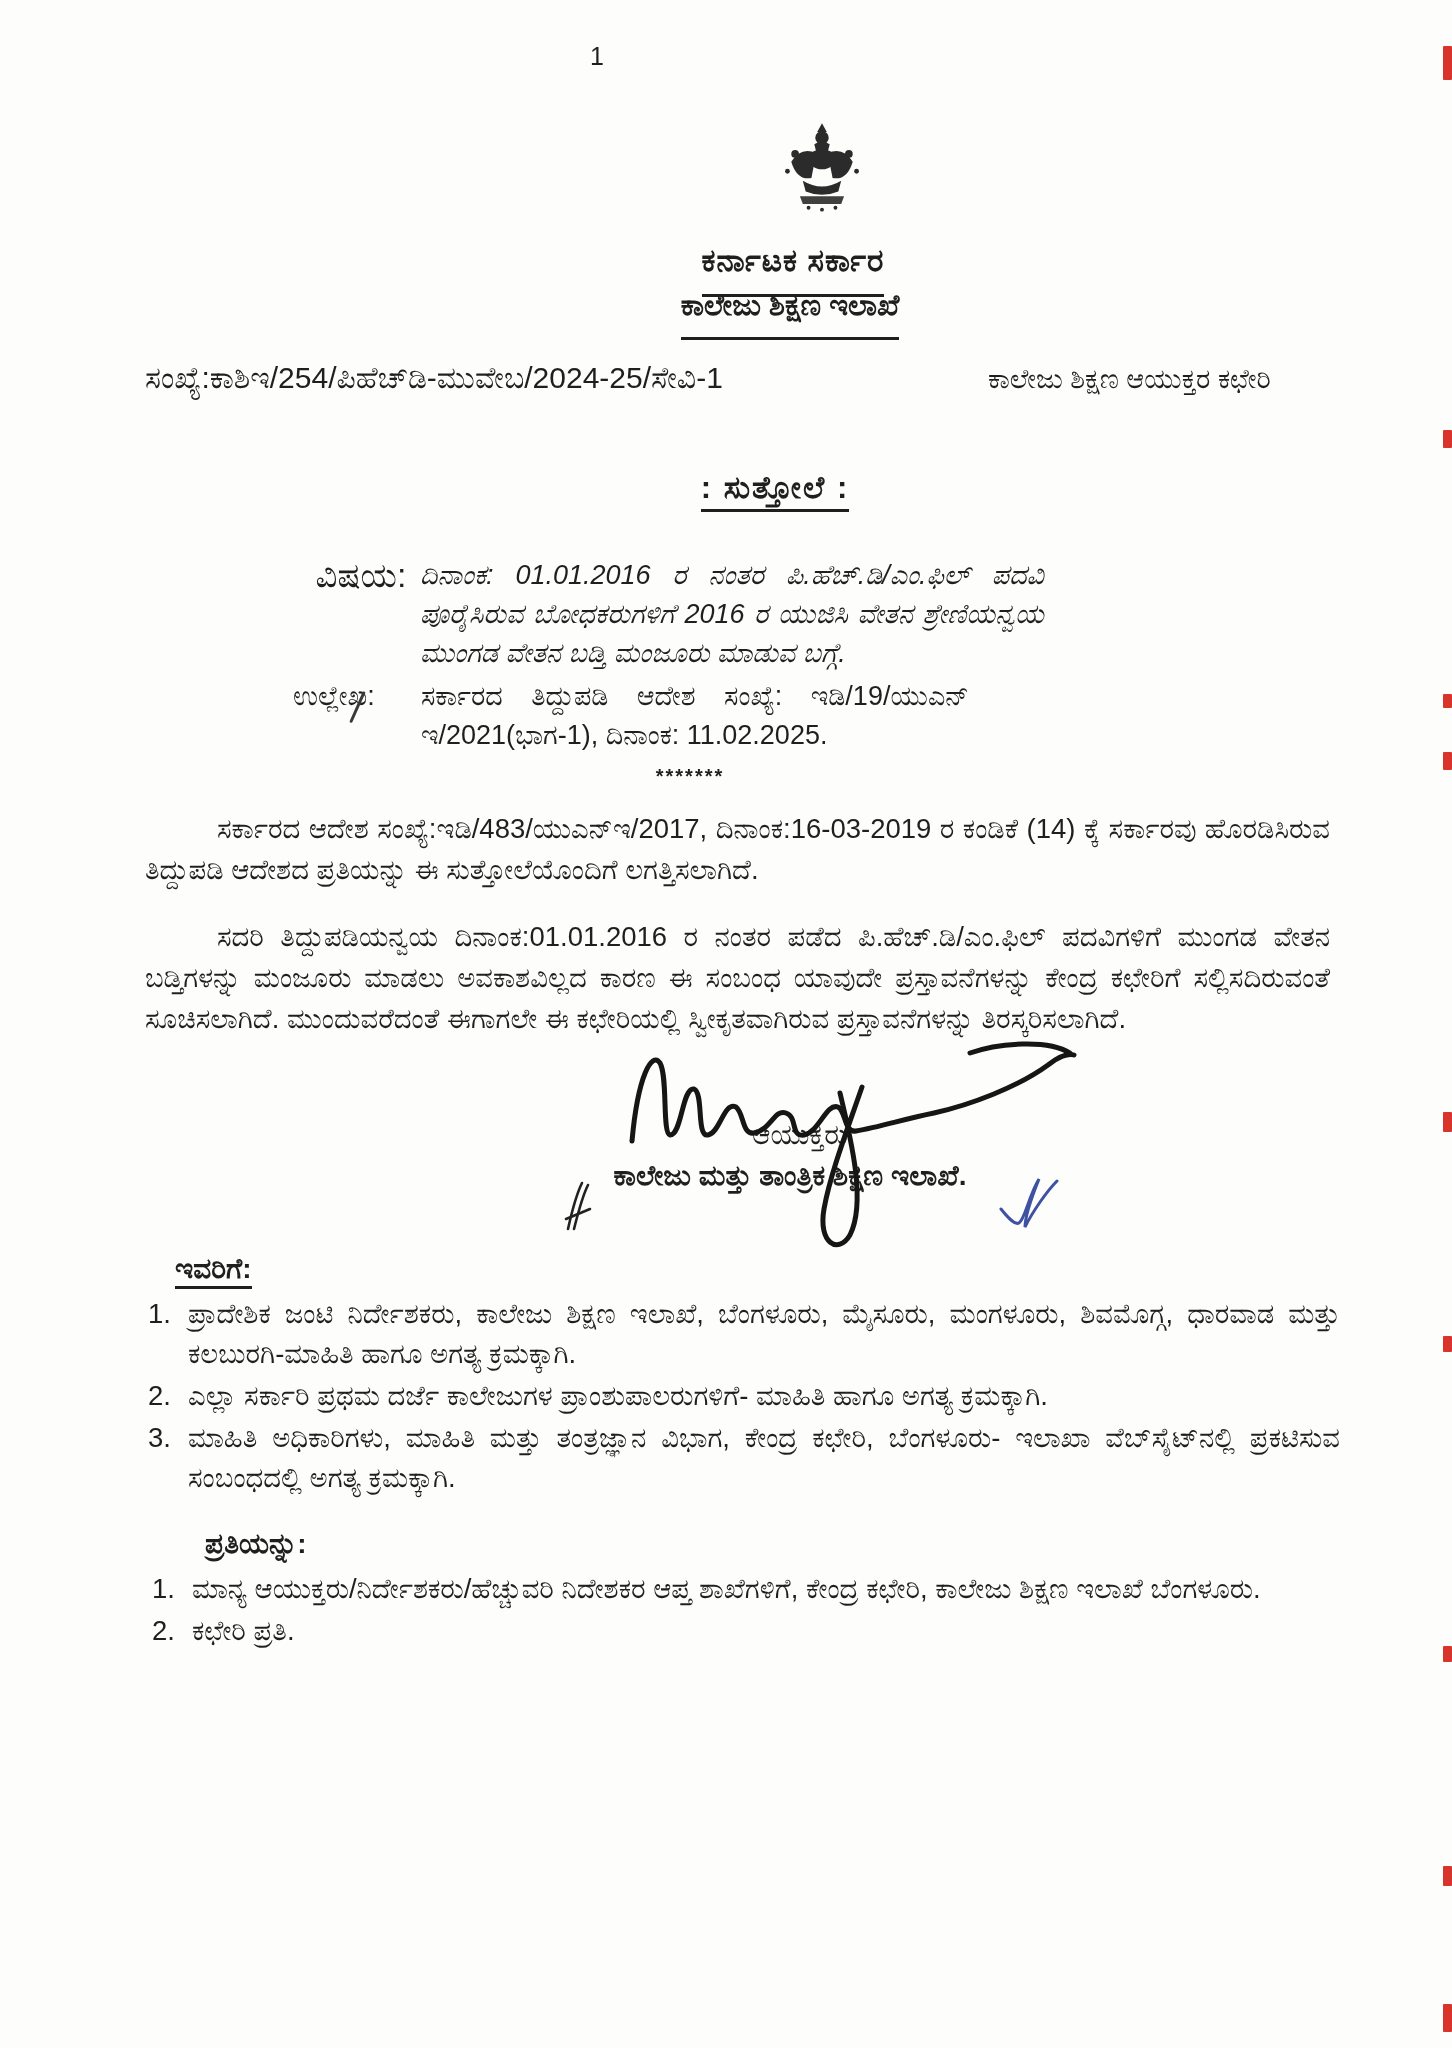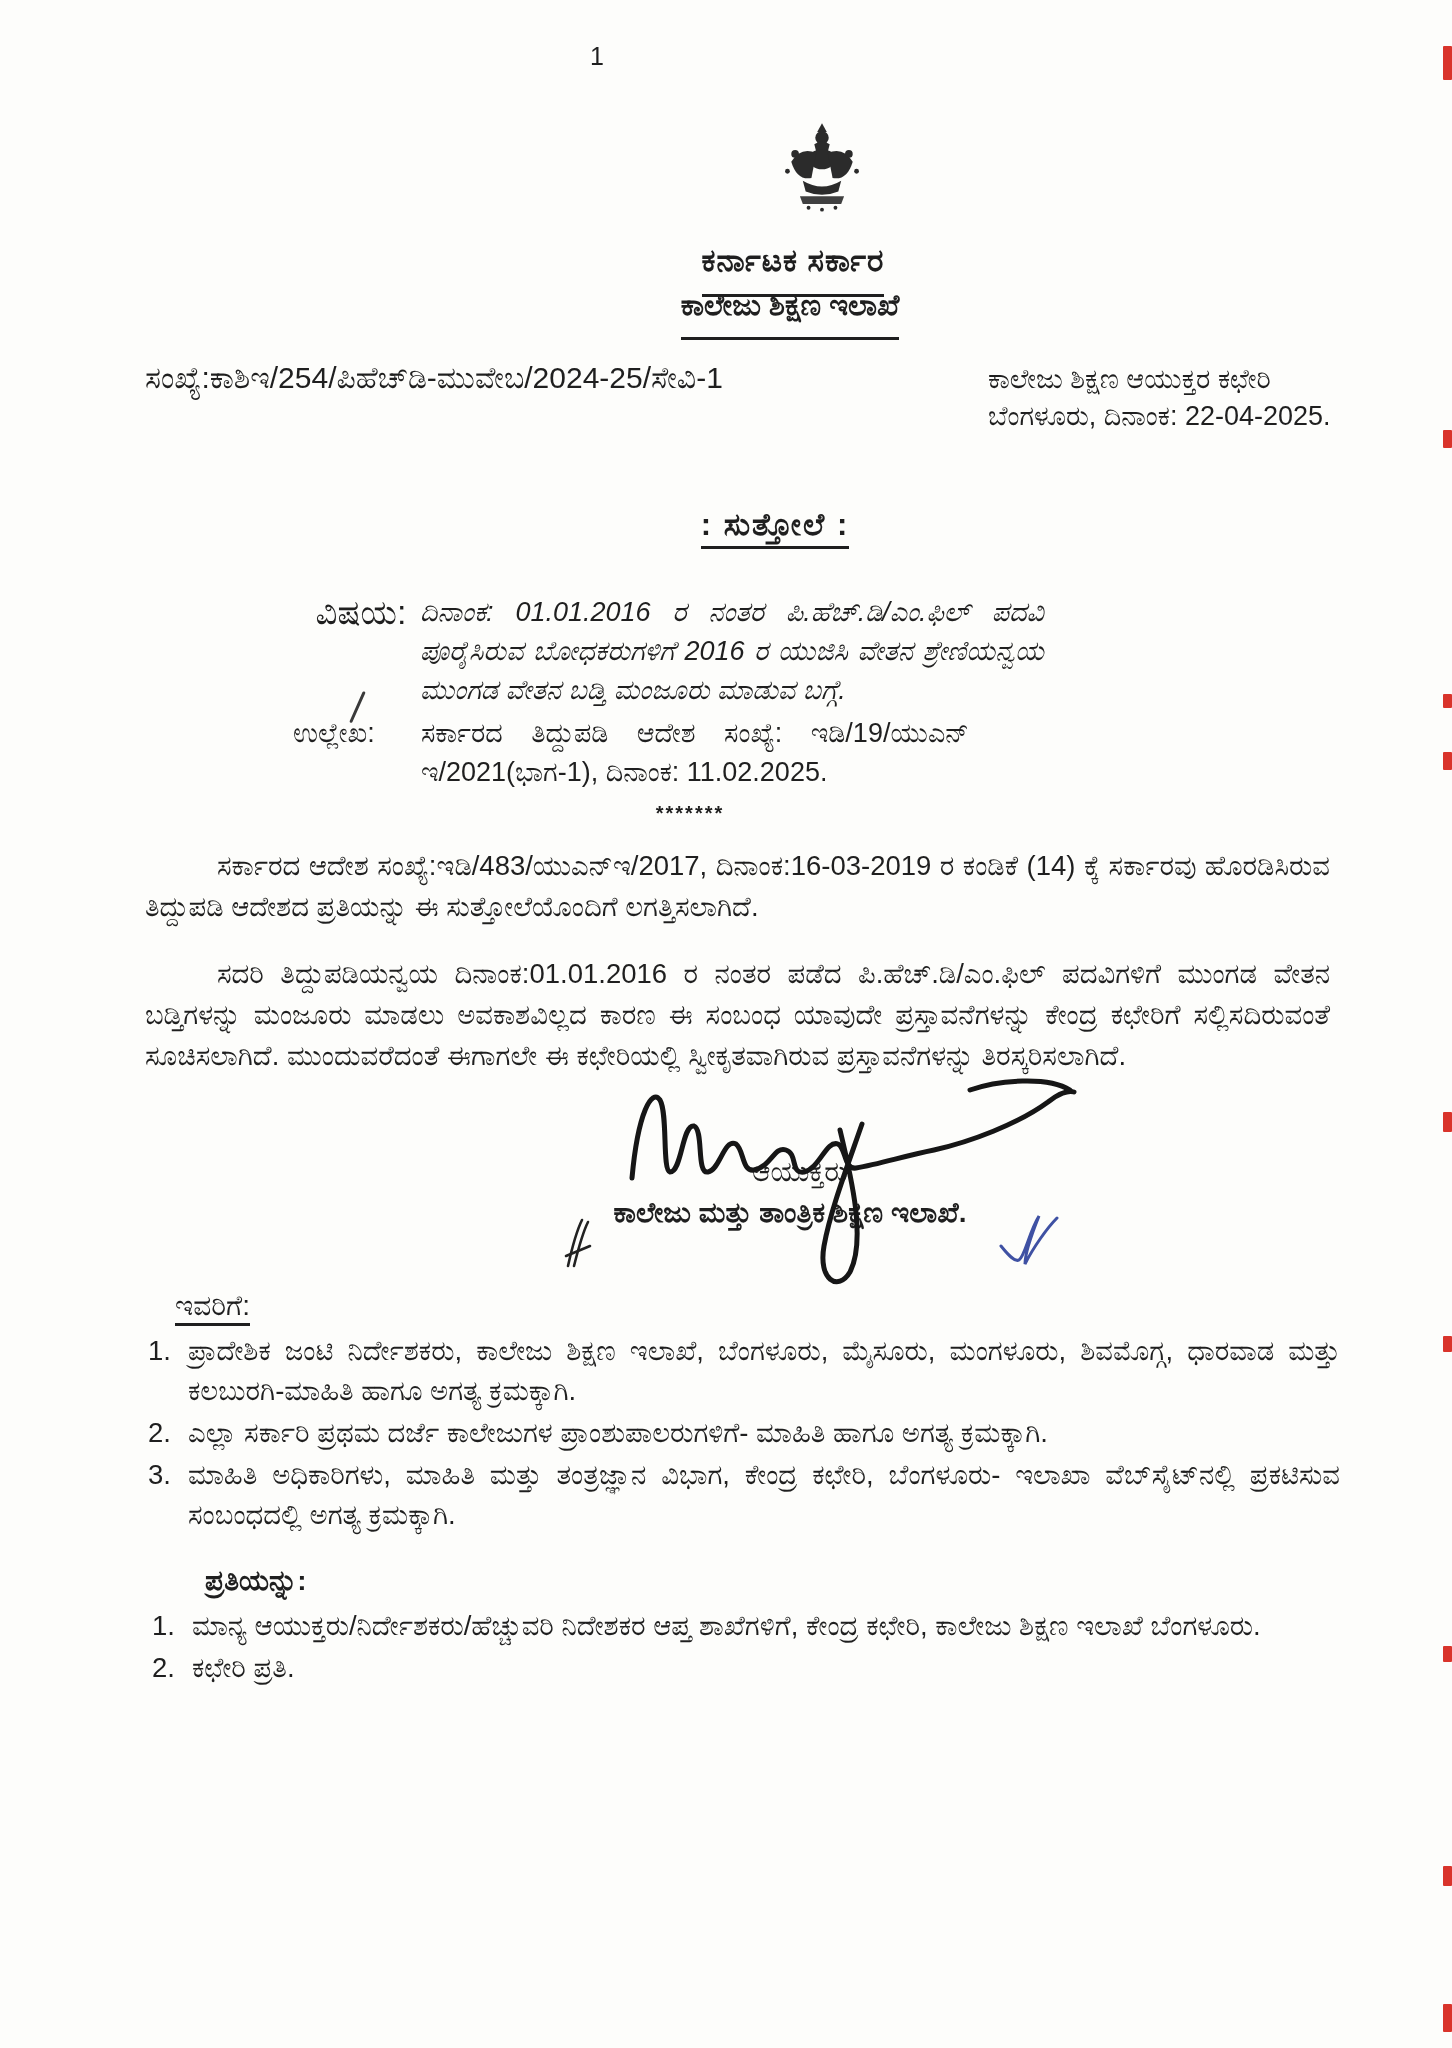--- a/index.html
+++ b/index.html
@@ -40,21 +40,21 @@
   .para{margin:20px 122px 0 145px;font-size:27.5px;line-height:41px;text-align:justify;text-indent:72px;}
   .para.second{margin-top:26px;}
   .signature-block{position:relative;margin-top:4px;height:196px;}
   .sig-svg{position:absolute;left:618px;top:-20px;z-index:1;}
   .sig-designation{padding-top:76px;width:100%;text-align:center;transform:translateX(74px);
     font-size:28px;}
   .sig-dept{margin-top:8px;width:100%;text-align:center;transform:translateX(64px);
     font-size:28px;font-weight:bold;}
   .ink-scribble{position:absolute;left:562px;top:138px;}
   .blue-check{position:absolute;left:995px;top:132px;}
-  .section-head{margin:14px 0 8px 175px;font-size:28px;font-weight:normal;}
+  .section-head{margin:14px 0 8px 175px;font-size:28px;font-weight:bold;}
   .section-head .ul{border-bottom:3px solid #1f1f1f;padding-bottom:2px;}
   .copy-head{margin:30px 0 8px 205px;font-size:28px;font-weight:bold;}
   .num-list{margin:0 112px 0 148px;}
   .num-item{display:flex;margin-bottom:2px;}
   .num-item .no{width:40px;font-size:27.5px;line-height:40px;}
   .num-item .itxt{flex:1;font-size:27.5px;line-height:40px;text-align:justify;}
   .stray-slash{position:absolute;left:356px;top:690px;width:2.5px;height:34px;
     background:#3a3a3a;transform:rotate(24deg);border-radius:2px;}
   .edge-mark{position:absolute;right:0;width:9px;background:#d9342b;border-radius:1px;}
 </style>
@@ -91,21 +91,20 @@
     <span class="ul">ಕರ್ನಾಟಕ ಸರ್ಕಾರ</span>
   </div>
   <div class="dept-title">
     <span class="ul">ಕಾಲೇಜು ಶಿಕ್ಷಣ ಇಲಾಖೆ</span>
   </div>
 
   <div class="ref-row">
     <div class="ref-no">ಸಂಖ್ಯೆ:ಕಾಶಿಇ/254/ಪಿಹೆಚ್‌ಡಿ-ಮುವೇಬ/2024-25/ಸೇವಿ-1</div>
     <div class="office-block">
       <div>ಕಾಲೇಜು ಶಿಕ್ಷಣ ಆಯುಕ್ತರ ಕಛೇರಿ</div>
-      <div>ಬೆಂಗಳೂರು, ದಿನಾಂಕ: 22-04-2025.</div>
     </div>
   </div>
 
   <div class="circ-title">
     <span class="ul">: ಸುತ್ತೋಲೆ :</span>
   </div>
 
   <div class="subject-block labelled">
     <div class="lbl">ವಿಷಯ:</div>
     <div class="txt">ದಿನಾಂಕ: 01.01.2016 ರ ನಂತರ ಪಿ.ಹೆಚ್.ಡಿ/ಎಂ.ಫಿಲ್ ಪದವಿ ಪೂರೈಸಿರುವ ಬೋಧಕರುಗಳಿಗೆ 2016 ರ ಯುಜಿಸಿ ವೇತನ ಶ್ರೇಣಿಯನ್ವಯ ಮುಂಗಡ ವೇತನ ಬಡ್ತಿ ಮಂಜೂರು ಮಾಡುವ ಬಗ್ಗೆ.</div>

